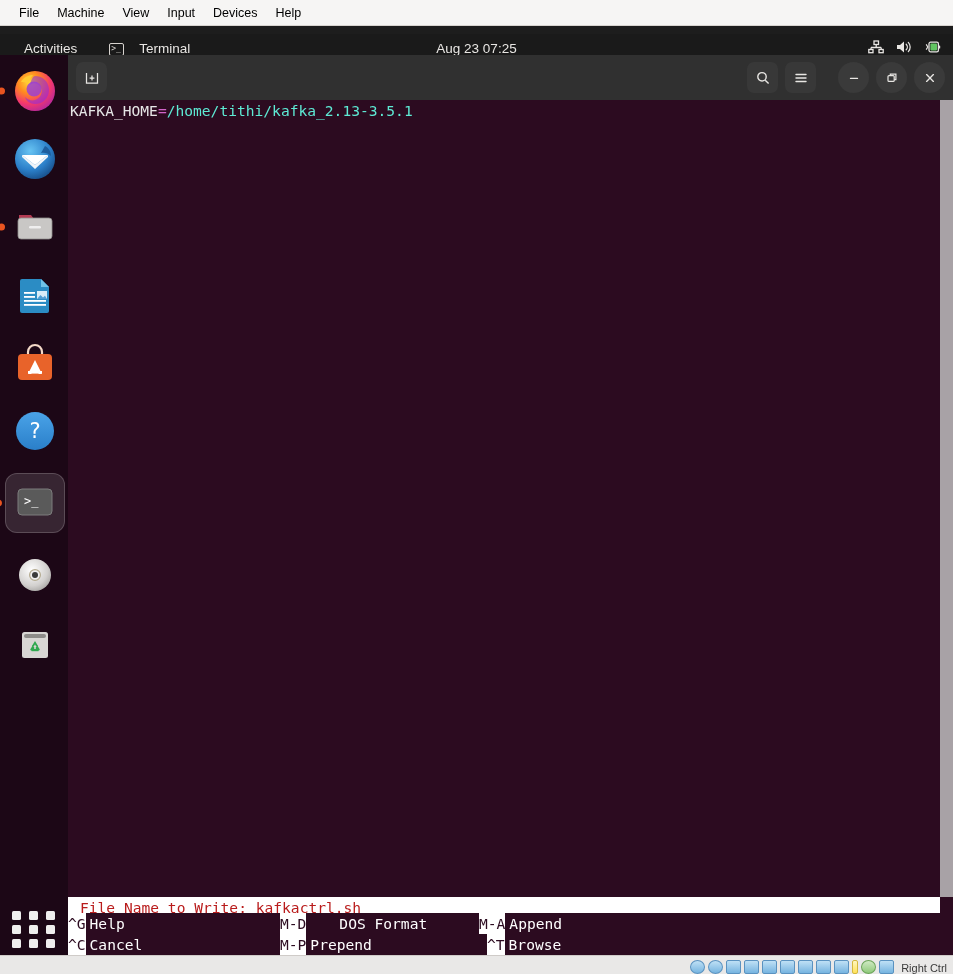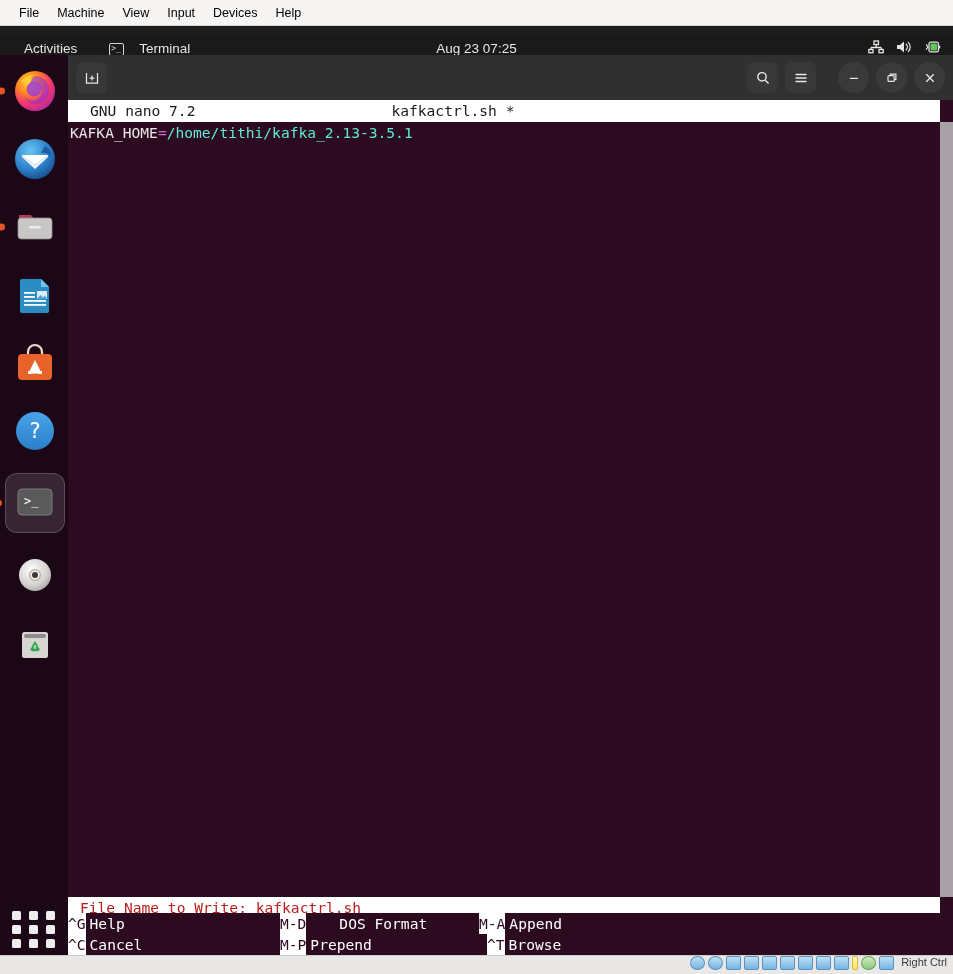--- a/index.html
+++ b/index.html
@@ -207,21 +207,21 @@
   .sc-col1 { width: 212px; }
   .sc-col2 { width: 199px; gap: 29px; }
   .sc-col3 { width: 207px; }
   .sc-col4 { width: 200px; }
 
   
   #vbox-statusbar {
     position: absolute; bottom: 0; left: 0;
     width: 953px; height: 19px;
     background: #e9e8e7;
-    display: flex; align-items: flex-start; justify-content: flex-end;
+    display: flex; align-items: flex-end; justify-content: flex-end;
     padding-right: 6px; gap: 3px;
     border-top: 1px solid #cfcbc8;
     z-index: 20;
   }
   #vbox-statusbar .sb-icon {
     width: 15px; height: 14px; border-radius: 2px;
     background: linear-gradient(#bfe0f5,#76b4e0);
     border: 1px solid #5a92c0;
     display: inline-block;
   }
@@ -335,24 +335,20 @@
             <g stroke="#e8e6e3" stroke-width="1.35" stroke-linecap="round">
           <path d="M3.6 3.6l6.8 6.8M10.4 3.6l-6.8 6.8"></path>
             </g>
           </svg>
       </div>
     </div>
   </div>
 
   <div id="nano">
 
-    <div id="nano-titlebar">
-      <span id="nano-version">GNU nano 7.2</span>
-      <span id="nano-filename">kafkactrl.sh *</span>
-    </div>
 
     <div id="nano-body">
       <div class="code-line"><span class="tok-var">KAFKA_HOME</span><span class="tok-eq">=</span><span class="tok-path">/home/tithi/kafka_2.13-3.5.1</span></div>
       <div id="scrollbar"></div>
     </div>
 
     <div id="nano-footer">
       <div id="prompt-bar">File Name to Write: kafkactrl.sh</div>
 
       <div class="shortcut-row">

